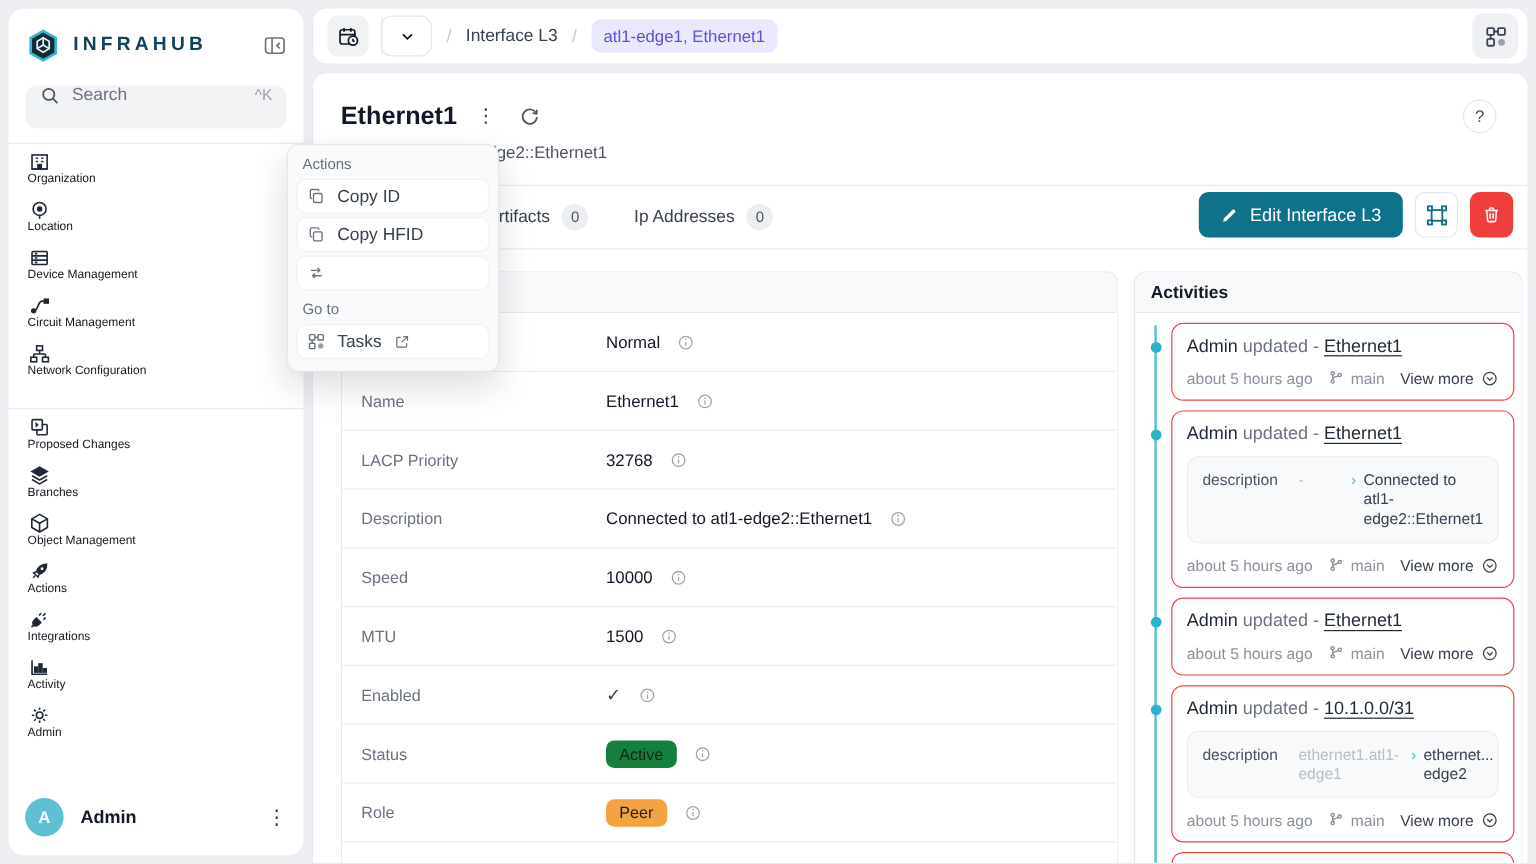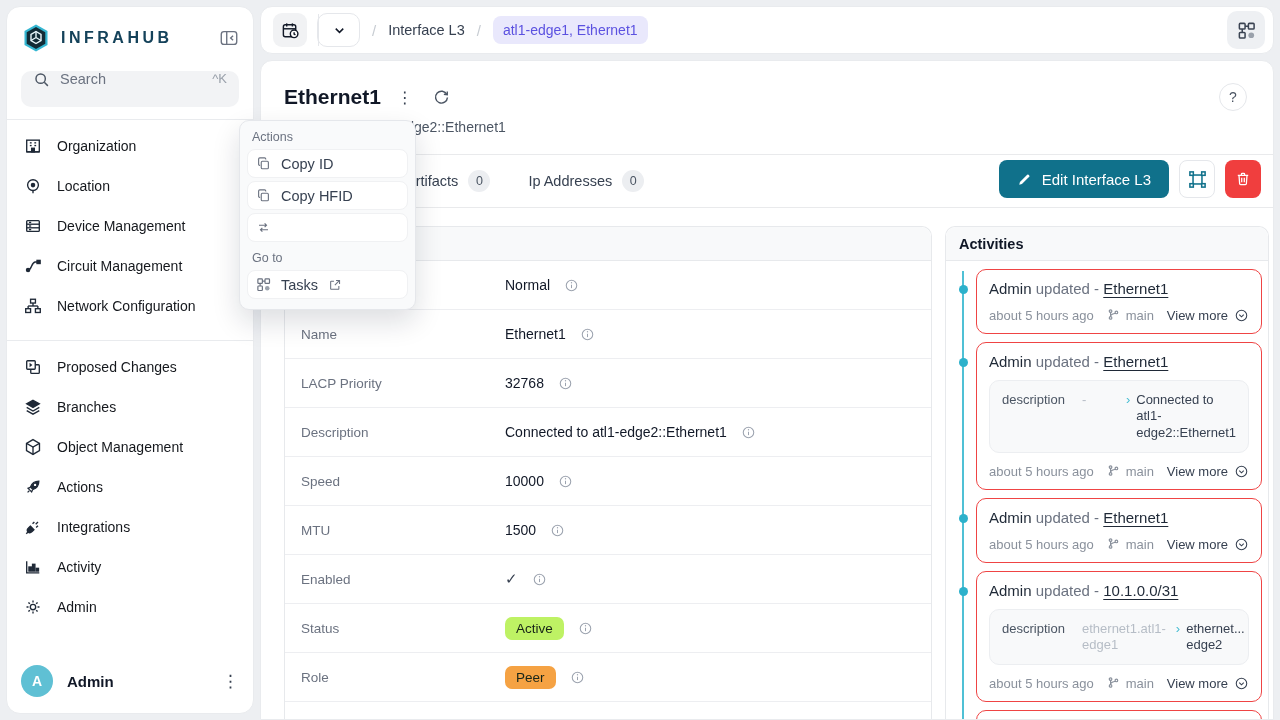--- a/index.html
+++ b/index.html
@@ -9,21 +9,21 @@
   
   .sidebar { position:absolute; left:6px; top:6px; width:248px; height:708px; background:#fff; border:1px solid #e9ebee; border-radius:14px; }
   .logo-row { display:flex; align-items:center; padding:16px 14px 8px 14px;justify-content:flex-end; }
   .brand { font-size:16px; font-weight:700; letter-spacing:3.5px; color:#14425a; margin-left:10px; }
   .collapse-btn { margin-left:auto; color:#6b7280; display:grid; place-items:center; cursor:pointer; }
   .search-box { margin:10px 14px 0 14px; height:36px; background:#f2f3f5; border-radius:10px; display:flex; align-items:flex-start; padding:0 12px; color:#4b5563; }
   .search-box .ph { margin-left:10px; font-size:14.5px; color:#6b7280; }
   .search-box .kbd { margin-left:auto; font-size:13px; color:#9aa1ab; }
   .side-div { height:1px; background:#e9ebee; margin:12px 0 4px 0; }
   .nav { padding:2px 0; }
-  .nav-item { display:flex; align-items:center; height:40px; padding:0 16px; font-size:14px; color:#15181d; cursor:pointer; }
+  .nav-item { display:flex; height:40px; padding:0 16px; font-size:10px; color:#15181d; cursor:pointer;flex-direction:column; }
   .nav-icon { width:20px; display:grid; place-items:center; margin-right:14px; color:#1f2937; }
   .user-row { position:absolute; left:0; right:0; bottom:8px; height:48px; display:flex; align-items:center; padding:0 14px; }
   .avatar { width:32px; height:32px; border-radius:50%; background:#5fc0d4; color:#fff; font-size:14px; font-weight:700; display:grid; place-items:center; }
   .user-name { margin-left:14px; font-size:15px; font-weight:700; color:#111827; }
   .kebab { margin-left:auto; color:#374151; font-size:17px; letter-spacing:0; cursor:pointer; }
 
   
   .topbar { position:absolute; left:260px; top:6px; right:6px; height:48px; background:#fff; border:1px solid #e9ebee; border-radius:12px; display:flex; align-items:center; padding:0 8px; }
   .cal-btn { width:34px; height:34px; background:#f1f2f4; border-radius:9px; display:grid; place-items:center; color:#111827; margin-left:4px; cursor:pointer; }
   .branch-select { margin-left:10px; height:34px; border:1px solid #e5e7eb; border-radius:10px; display:flex; align-items:stretch; background:#fff; cursor:pointer; }
@@ -54,21 +54,21 @@
   .btn-delete { width:36px; height:38px; border:none; background:#f03e3e; border-radius:8px; color:#fff; display:grid; place-items:center; cursor:pointer; }
 
   
   .details-card { position:absolute; left:23px; top:165px; width:648px; height:520px; border:1px solid #e7e9ec; border-bottom:none; border-radius:10px 10px 0 0; background:#fff; }
   .details-head { height:34px; background:#f8f9fa; border-bottom:1px solid #e7e9ec; border-radius:10px 10px 0 0; }
   .drow { display:flex; align-items:center; height:49px; border-bottom:1px solid #edeef1; }
   .dlabel { width:220px; padding-left:16px; font-size:13.5px; color:#6b7280; flex-shrink:0; }
   .dvalue { display:flex; align-items:center; gap:14px; font-size:14px; color:#111827; }
   .info-ic { color:#9ca3af; display:grid; place-items:center; }
   .badge { padding:4px 11px; border-radius:7px; font-size:13.5px; color:#182518; }
-  .badge.green { background:#bef264; }
+  .badge.green { background:#15803d; }
   .badge.orange { background:#f5a243; }
   .checkmark { font-size:15px; color:#374151; }
 
   
   .acts { position:absolute; left:684px; top:165px; width:324px; height:520px; border:1px solid #e7e9ec; border-bottom:none; border-radius:10px 10px 0 0; background:#fff; display:flex; flex-direction:column; overflow:hidden; }
   .acts-head { height:34px; flex-shrink:0; background:#f8f9fa; border-bottom:1px solid #e7e9ec; display:flex; align-items:center; padding:0 13px; font-size:14.5px; font-weight:700; color:#111827; border-radius:10px 10px 0 0; }
   .acts-body { position:relative; flex:1; padding:8px 6px 0 30px; overflow:hidden; }
   .timeline { position:absolute; left:16px; top:10px; bottom:0; width:2px; background:#4fc0d5; }
   .act-card { position:relative; background:#fff; border:1px solid #ef4444; border-radius:10px; padding:10px 12px; margin-bottom:8px; }
   .act-dot { position:absolute; left:-18px; top:15px; width:9px; height:9px; border-radius:50%; background:#2cb1cb; }

